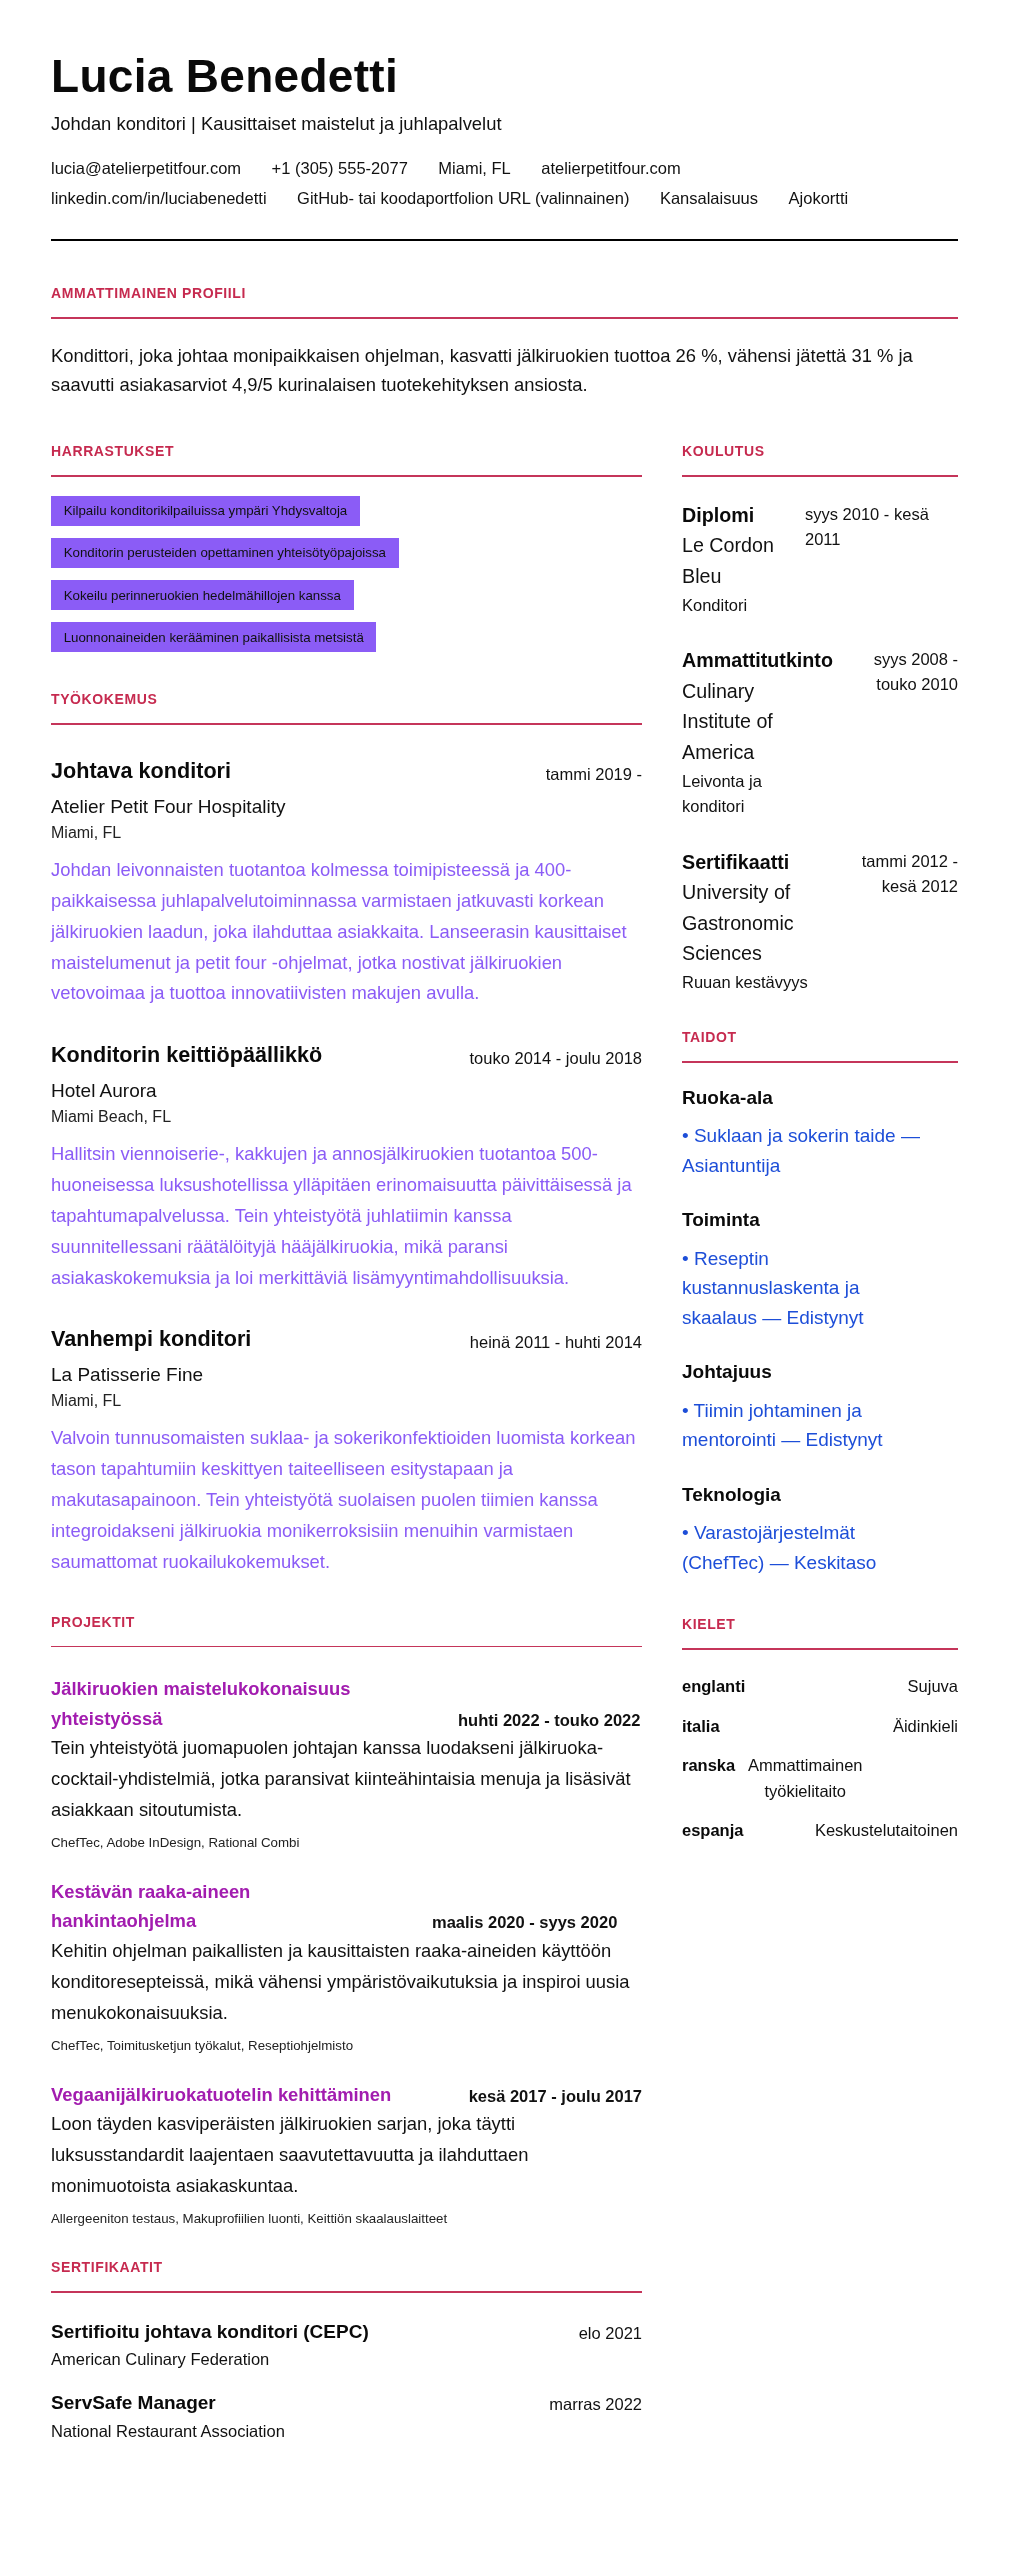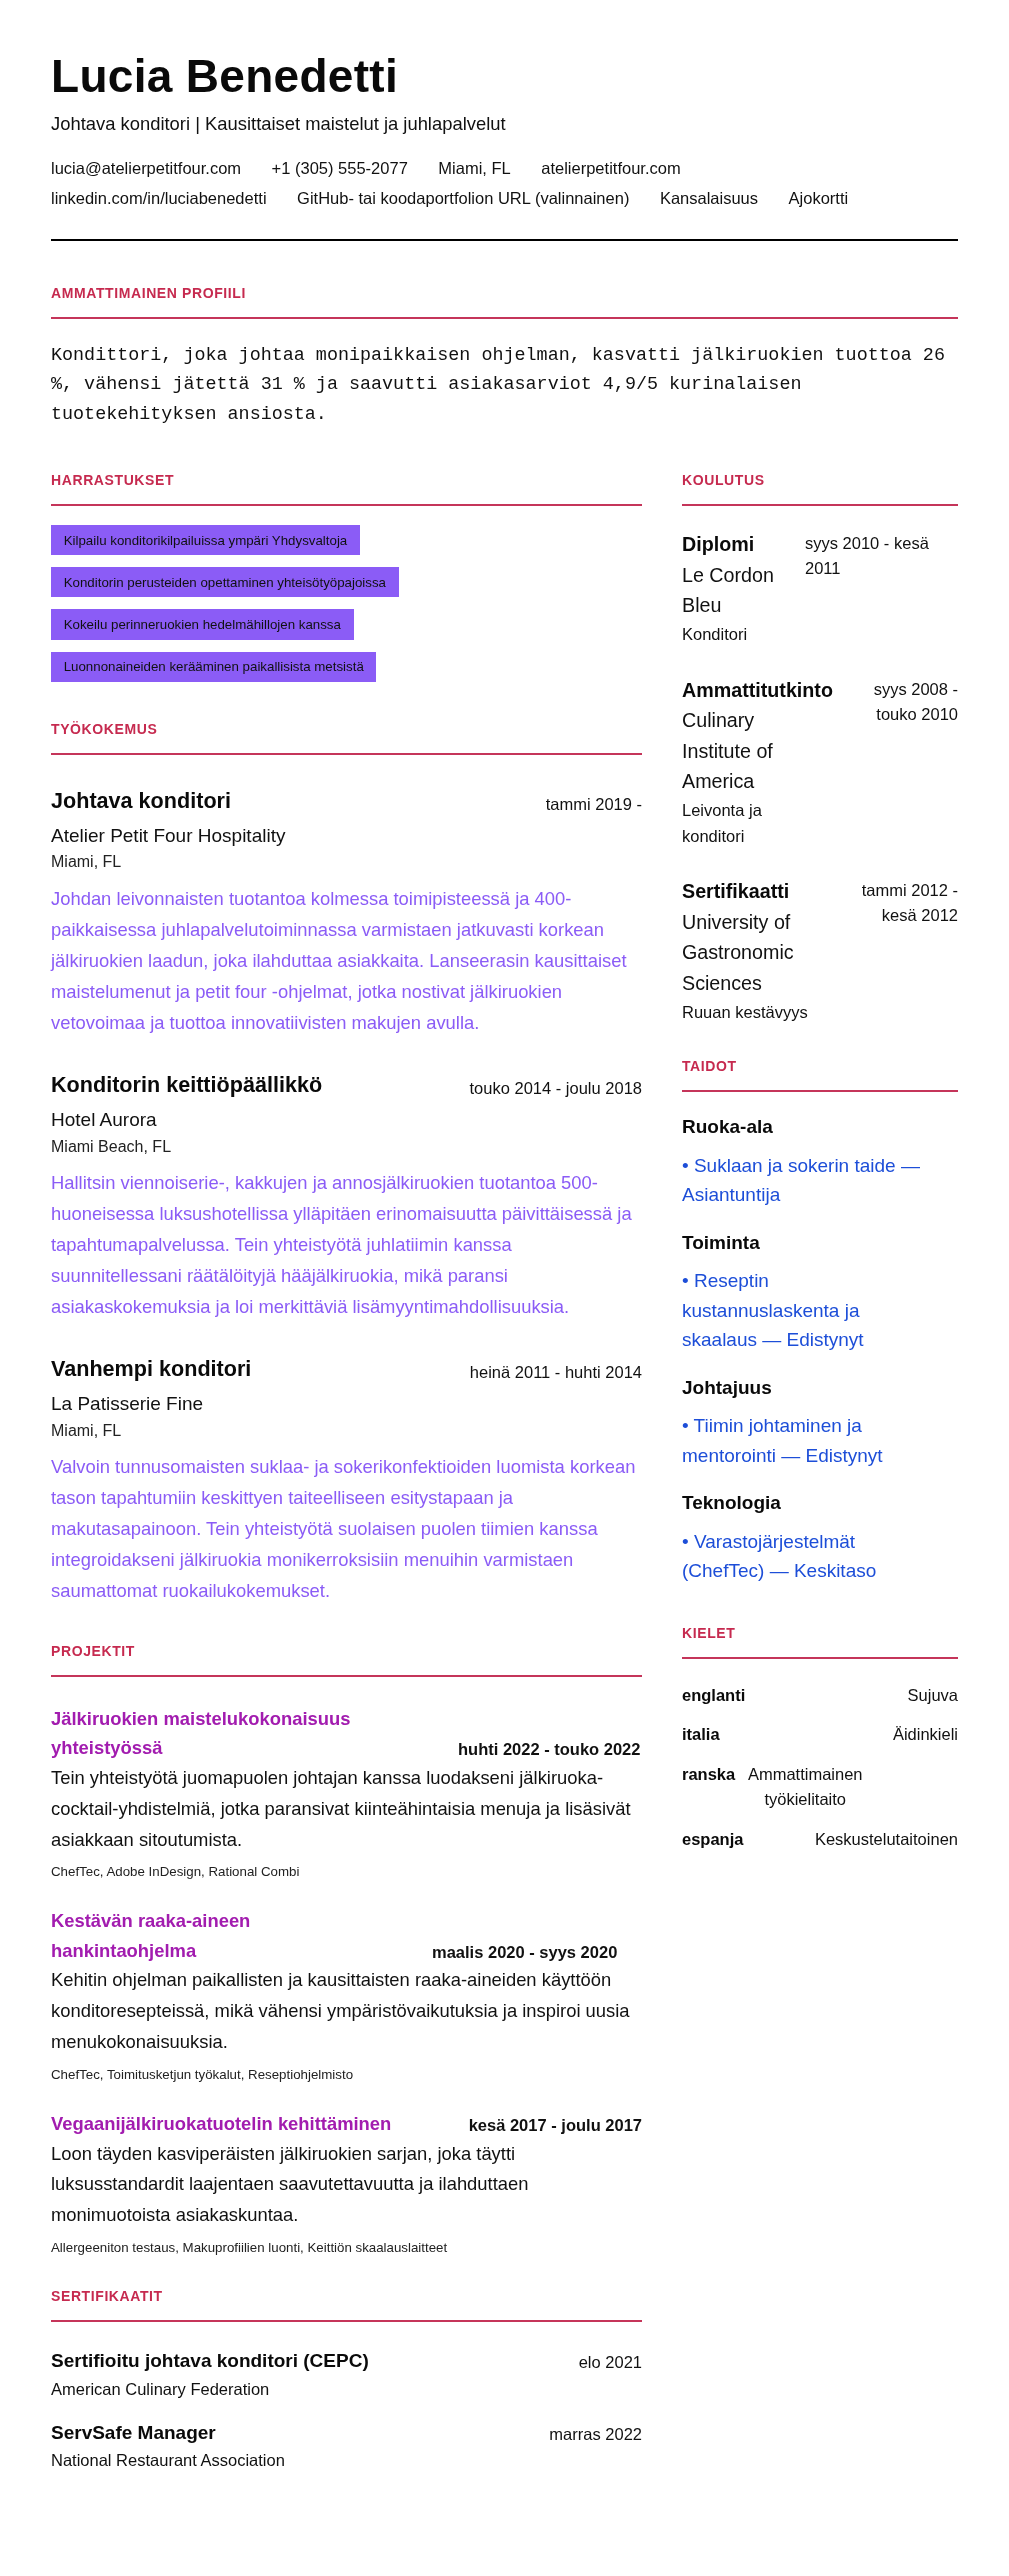--- a/index.html
+++ b/index.html
@@ -15,21 +15,21 @@
   .headline { font-size: 18.4px; margin-top: 11.4px; color: #111; }
   .contact-row { display: flex; flex-wrap: wrap; column-gap: 30.5px; row-gap: 11.4px; margin-top: 24px; font-size: 16.5px; color: #111; }
   .contact-row a, .contact-row span { color: #111; text-decoration: none; }
   .header-rule { height: 2.5px; background: #000; margin-top: 30.5px; }
 
   .section-title { font-size: 14px; font-weight: 700; letter-spacing: 0.6px; color: #C62A4F; text-transform: uppercase; }
   .section-rule { height: 1.9px; background: #C5355A; margin-top: 16px; }
   .section { margin-top: 43px; }
   .section.first { margin-top: 44px; }
 
-  .profile-text { font-size: 18.4px; line-height: 1.6; margin-top: 21.6px; color: #111; font-family: Liberation Mono, monospace; }
+  .profile-text { font-size: 18.4px; line-height: 1.6; margin-top: 21.6px; color: #111; }
 
   .columns { display: flex; justify-content: space-between; margin-top: 0; }
   .col-left { width: 591px; }
   .col-right { width: 276px; }
 
   .tags { margin-top: 19px; display: flex; flex-direction: column; align-items: flex-start; gap: 12px; }
   .tag { background: #8b5cf6; font-size: 13.3px; padding: 7.6px 12.7px; color: #111; }
 
   .job { margin-top: 33px; }
   .job:first-of-type { margin-top: 33px; }
@@ -54,38 +54,38 @@
   .cert-issuer { font-size: 16.5px; margin-top: 7.6px; color: #111; }
 
   
   .edu { margin-top: 24px; display: flex; justify-content: space-between; }
   .edu-left { flex: 1; min-width: 0; }
   .edu-degree { font-size: 19.7px; font-weight: 700; color: #0a0a0a; line-height: 1.5; }
   .edu-school { font-size: 19.7px; line-height: 1.55; color: #111; }
   .edu-field { font-size: 16.5px; line-height: 1.55; margin-top: 1.3px; color: #111; }
   .edu-date { font-size: 16.5px; line-height: 1.5; color: #111; text-align: right; padding-top: 1.3px; }
 
-  .skill-group { margin-top: 22px; }
+  .skill-group { margin-top: 29px; }
   .skill-group:first-child { margin-top: 24px; }
   .skill-cat { font-size: 19px; font-weight: 700; color: #0a0a0a; }
   .skill-item { font-size: 19px; line-height: 1.55; margin-top: 12.7px; color: #1d4ed8; }
 
   .langs { margin-top: 24px; }
   .lang { display: flex; justify-content: space-between; align-items: flex-start; margin-top: 14px; font-size: 16.5px; line-height: 1.55; }
   .lang:first-child { margin-top: 0; }
   .lang-name { font-weight: 700; color: #0a0a0a; }
   .lang-level { color: #111; text-align: right; }
   .lang.wrap .lang-level { text-align: left; }
 </style>
 </head>
 <body>
 
 <header>
   <h1 class="name">Lucia Benedetti</h1>
-  <div class="headline">Johtava konditori | Kausittaiset maistelut ja juhlapalvelut</div>
+  <div class="headline">Johdan konditori | Kausittaiset maistelut ja juhlapalvelut</div>
   <div class="contact-row">
     <a>lucia@atelierpetitfour.com</a>
     <span>+1 (305) 555-2077</span>
     <span>Miami, FL</span>
     <a>atelierpetitfour.com</a>
   </div>
   <div class="contact-row" style="margin-top:11.4px">
     <a>linkedin.com/in/luciabenedetti</a>
     <a>GitHub- tai koodaportfolion URL (valinnainen)</a>
     <span>Kansalaisuus</span>

